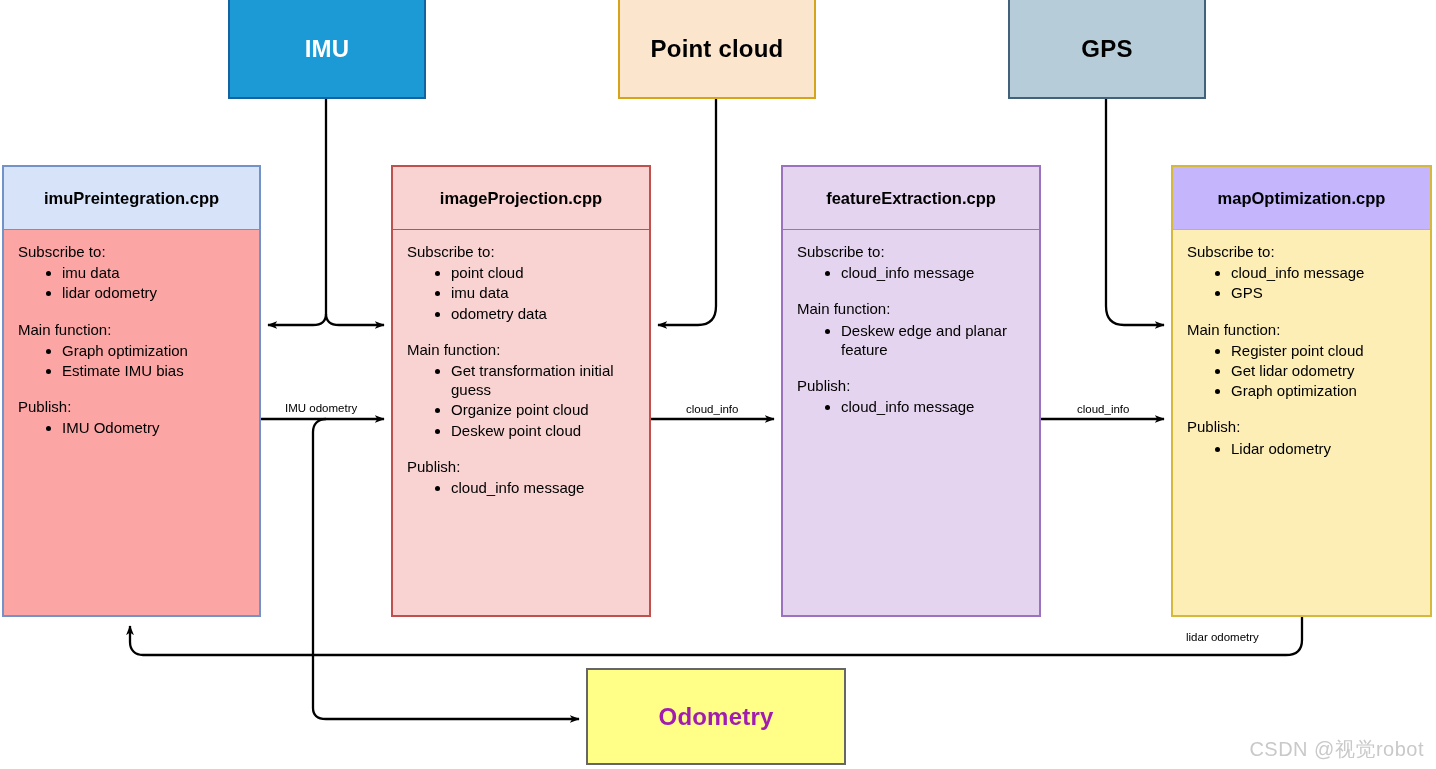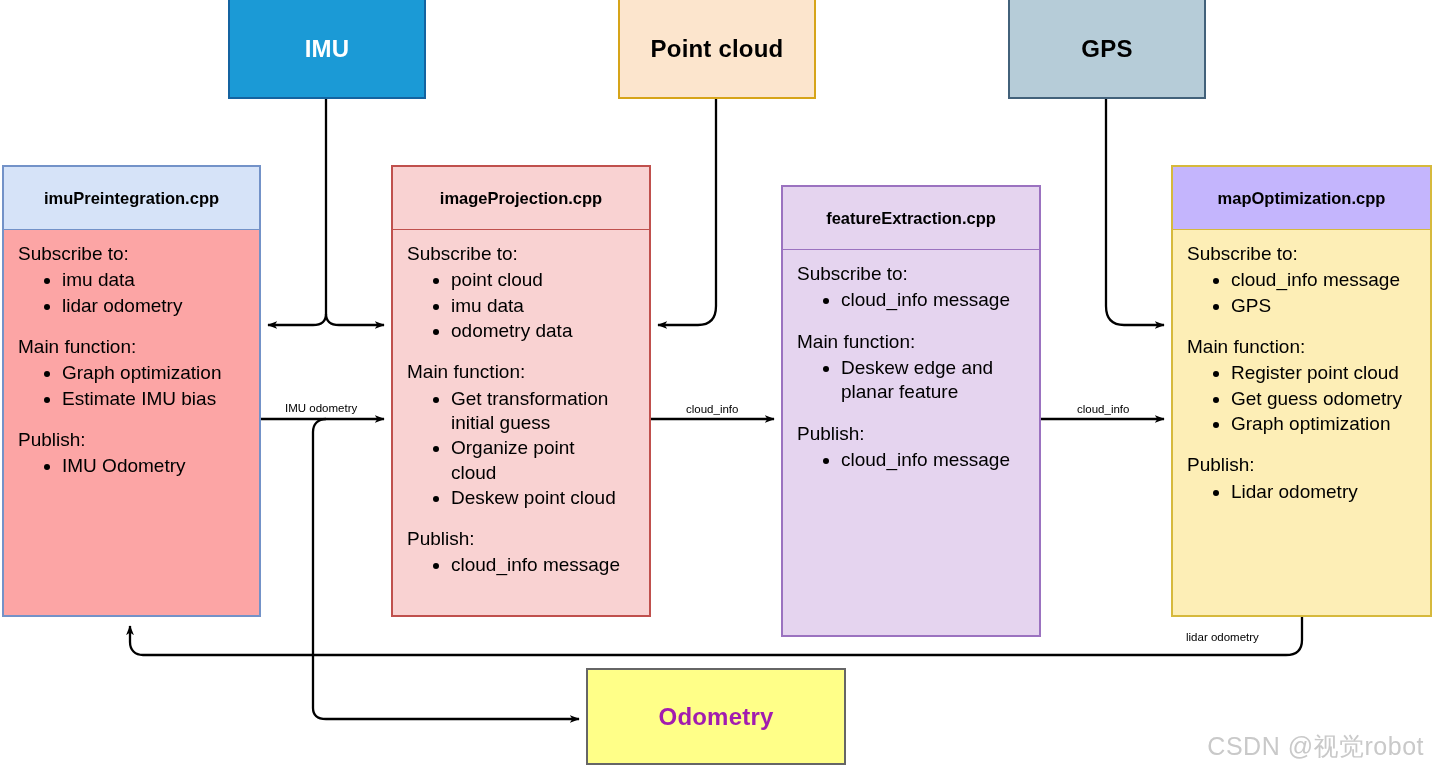--- a/index.html
+++ b/index.html
@@ -61,21 +61,21 @@
     display: flex;
     align-items: center;
     justify-content: center;
     font-weight: bold;
     font-size: 16.5px;
     box-sizing: border-box;
   }
   .module-body {
     flex: 1 1 auto;
     padding: 12px 24px 0 14px;
-    font-size: 19px;
+    font-size: 15px;
     line-height: 1.28;
     box-sizing: border-box;
     border-top-width: 1px;
     border-top-style: solid;
   }
   .sec-label { margin: 0 0 2px 0; }
   .module-body ul {
     margin: 0 0 16px 0;
     padding-left: 44px;
     list-style-type: disc;
@@ -87,21 +87,21 @@
                             background:#fca5a5; border-color:#7392c8; }
   #node-imuPreintegration .module-title { background:#d6e3f8; }
   #node-imuPreintegration .module-body  { border-top-color:#7392c8; }
 
   #node-imageProjection   { left: 391px; top: 165px; width: 260px; height: 452px;
                             background:#f9d2d2; border-color:#c0504d; }
   #node-imageProjection .module-title { background:#f9d2d2; }
   #node-imageProjection .module-body  { border-top-color:#c0504d; }
 
   #node-featureExtraction { left: 781px; top: 165px; width: 260px; height: 452px;
-                            background:#e5d4ef; border-color:#9b72c0;margin-top:20px; }
+                            background:#e5d4ef; border-color:#9b72c0; }
   #node-featureExtraction .module-title { background:#e5d4ef; }
   #node-featureExtraction .module-body  { border-top-color:#9b72c0; }
 
   #node-mapOptimization   { left: 1171px; top: 165px; width: 261px; height: 452px;
                             background:#fdeeb6; border-color:#d6b93c; }
   #node-mapOptimization .module-title { background:#c4b5fd; }
   #node-mapOptimization .module-body  { border-top-color:#d6b93c; }
 
   
   .edge-label {
@@ -115,21 +115,21 @@
   #label-imu-odometry   { left: 283px;  top: 402px; }
   #label-cloud-info-1   { left: 684px;  top: 403px; }
   #label-cloud-info-2   { left: 1075px; top: 403px; }
   #label-lidar-odometry { left: 1184px; top: 631px; }
 
   
   #watermark {
     position: absolute;
     right: 12px;
     bottom: 6px;
-    font-size: 25px;
+    font-size: 20px;
     color: #c9c9c9;
     letter-spacing: .5px;
     white-space: nowrap;
   }
 </style>
 </head>
 <body>
 
 <div id="canvas">
 
@@ -243,21 +243,21 @@
     <div class="module-title">mapOptimization.cpp</div>
     <div class="module-body">
       <p class="sec-label">Subscribe to:</p>
       <ul>
         <li>cloud_info message</li>
         <li>GPS</li>
       </ul>
       <p class="sec-label">Main function:</p>
       <ul>
         <li>Register point cloud</li>
-        <li>Get guess odometry</li>
+        <li>Get lidar odometry</li>
         <li>Graph optimization</li>
       </ul>
       <p class="sec-label">Publish:</p>
       <ul>
         <li>Lidar odometry</li>
       </ul>
     </div>
   </div>
 
   <div class="node src" id="node-odometry">

